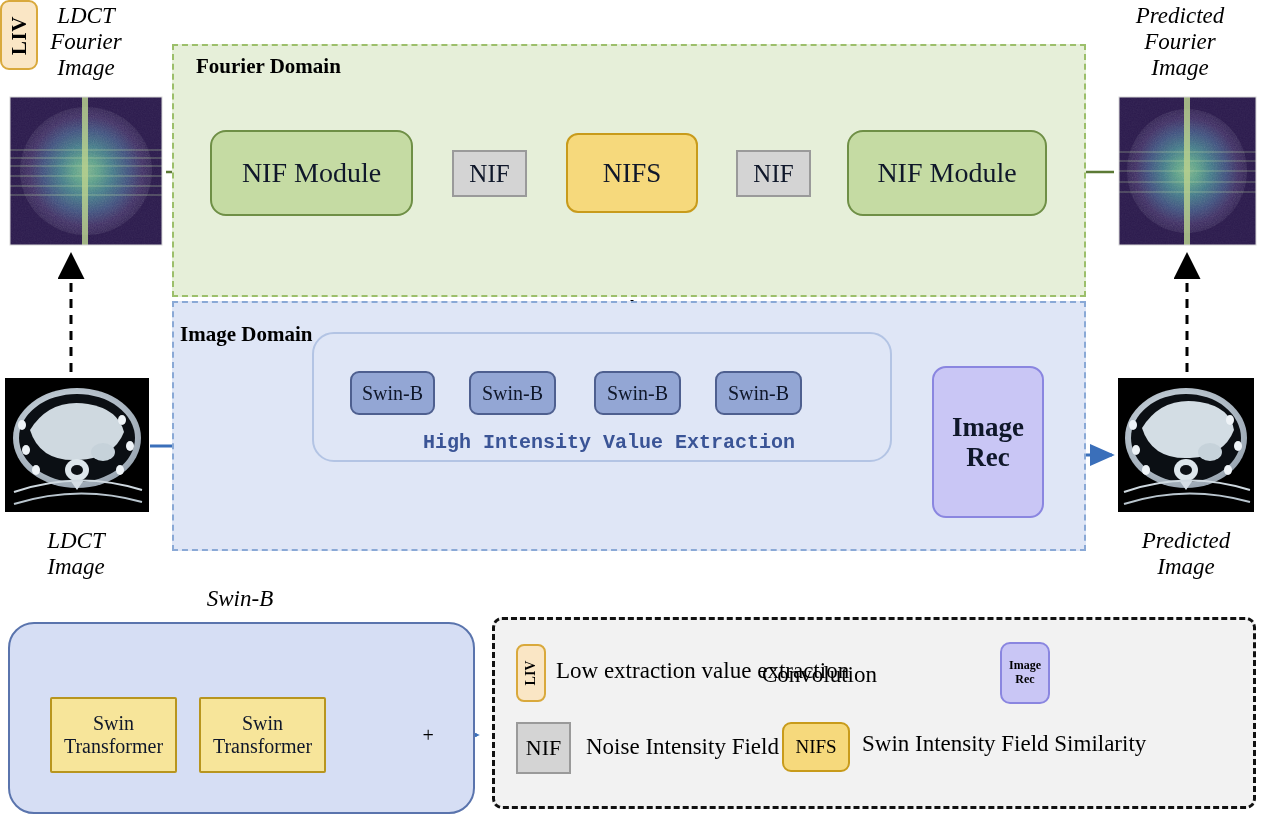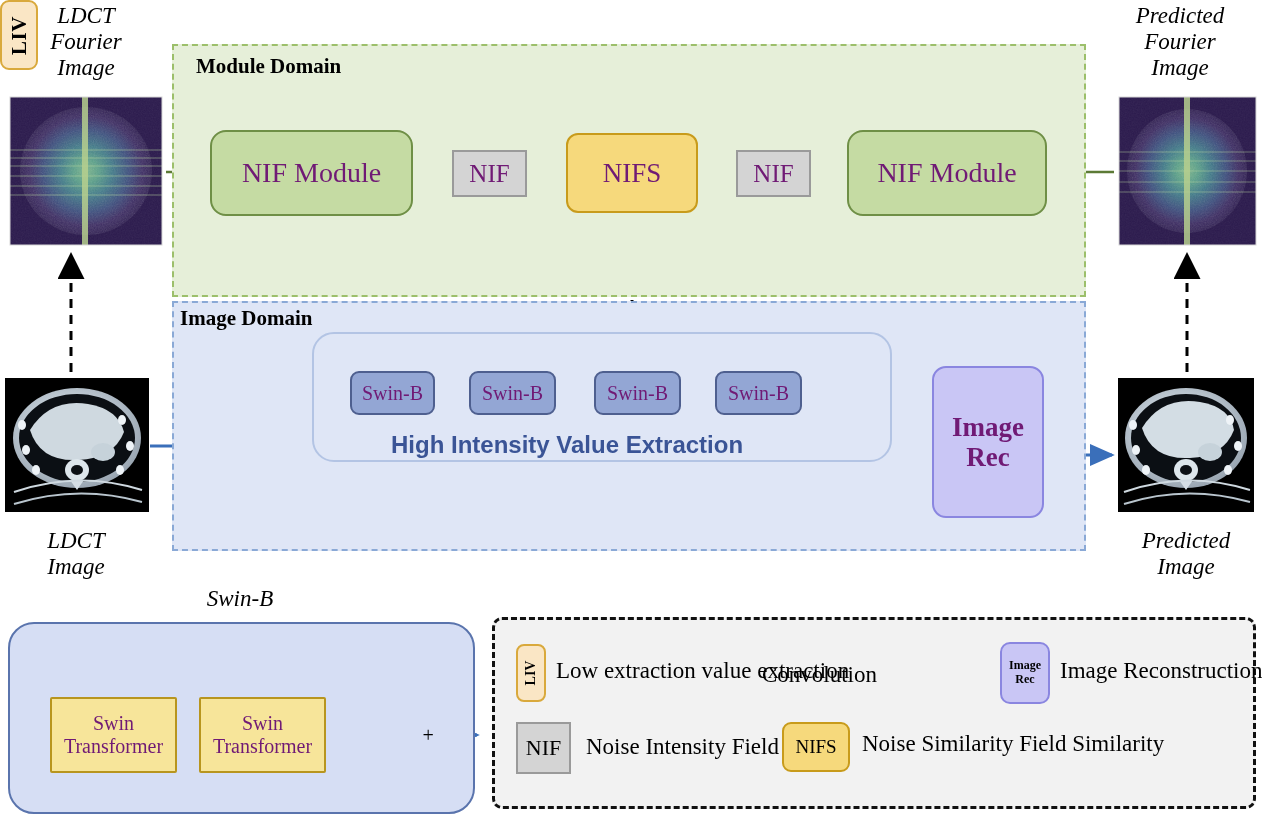--- a/index.html
+++ b/index.html
@@ -43,21 +43,21 @@
     color:#000;
     white-space:nowrap;
   }
 
   
   .blk {
     position:absolute;
     display:flex; align-items:center; justify-content:center;
     text-align:center;
     font-family:"Liberation Serif", serif;
-    color:#701a75;
+    color:#0f172a;
     white-space:nowrap;
   }
   .nif-module {
     background:#c5dba3;
     border:2px solid #6f8f46;
     border-radius:16px;
     font-size:28px;
   }
   .nif-chip {
     background:#d4d4d4;
@@ -99,25 +99,26 @@
     flex-direction:column;
   }
   .hive-group {
     position:absolute;
     background:rgba(223,230,246,0.55);
     border:2px solid #b3c4e4;
     border-radius:22px;
   }
   .hive-label {
     position:absolute;
-    font-family:Liberation Sans, sans-serif;
+    font-family:Liberation Mono, monospace;
     font-weight:bold;
-    font-size:24px;
+    font-size:20px;
     color:#3a5496;
     white-space:nowrap;
+    margin-left:32px;
   }
   .swin-panel {
     position:absolute;
     background:#d6deF4;
     border:2px solid #5a74ad;
     border-radius:26px;
   }
   .swin-tf {
     background:#f7e59a;
     border:2px solid #b8951e;
@@ -374,24 +375,24 @@
     <line x1="443" y1="735" x2="477" y2="735" stroke="#3a6fba" stroke-width="2.8" marker-end="url(#arrBlue)"></line>
 
     <g>
       <polygon points="730,648 742,641 742,695 730,702" fill="#e3b387" stroke="#b0571d" stroke-width="2"></polygon>
       <polygon points="730,648 742,641 751,641 739,648" fill="#f0d8bf" stroke="#b0571d" stroke-width="2"></polygon>
       <polygon points="739,648 751,641 751,695 739,702" fill="#c49a74" stroke="#b0571d" stroke-width="2"></polygon>
     </g>
   </svg>
 
   <div class="domain-box fourier-box"></div>
-  <div class="domain-title" style="left:196px; top:54px;">Module Domain</div>
+  <div class="domain-title" style="left:196px; top:54px;">Fourier Domain</div>
 
   <div class="domain-box image-box"></div>
-  <div class="domain-title" style="left:180px; top:306px;">Image Domain</div>
+  <div class="domain-title" style="left:180px; top:322px;">Image Domain</div>
 
   <div class="blk nif-module" style="left:210px; top:130px; width:203px; height:86px;">NIF Module</div>
 
   <div class="blk nif-chip" style="left:452px; top:150px; width:75px; height:47px;">NIF</div>
 
   <div class="blk nifs-chip" style="left:566px; top:133px; width:132px; height:80px;">NIFS</div>
 
   <div class="blk nif-chip" style="left:736px; top:150px; width:75px; height:47px;">NIF</div>
 
   <div class="blk nif-module" style="left:847px; top:130px; width:200px; height:86px;">NIF Module</div>
@@ -458,21 +459,20 @@
     <span>LIV</span>
   </div>
   <div class="lg-text" style="left:556px; top:658px;">Low extraction value extraction</div>
 
   <div class="lg-text" style="left:762px; top:662px;">Convolution</div>
 
   <div class="lg-imgrec" style="left:1000px; top:642px; width:50px; height:62px;">
     <div>Image</div>
     <div>Rec</div>
   </div>
-  <div class="lg-text" style="left:1060px; top:658px;">Image Reconstruction</div>
 
   <div class="lg-nif" style="left:516px; top:722px; width:55px; height:52px;">NIF</div>
   <div class="lg-text" style="left:586px; top:734px;">Noise Intensity Field</div>
 
   <div class="lg-nifs" style="left:782px; top:722px; width:68px; height:50px;">NIFS</div>
-  <div class="lg-text" style="left:862px; top:731px;">Noise Similarity Field Similarity</div>
+  <div class="lg-text" style="left:862px; top:731px;">Swin Intensity Field Similarity</div>
 
 </div>
 
 </body></html>

